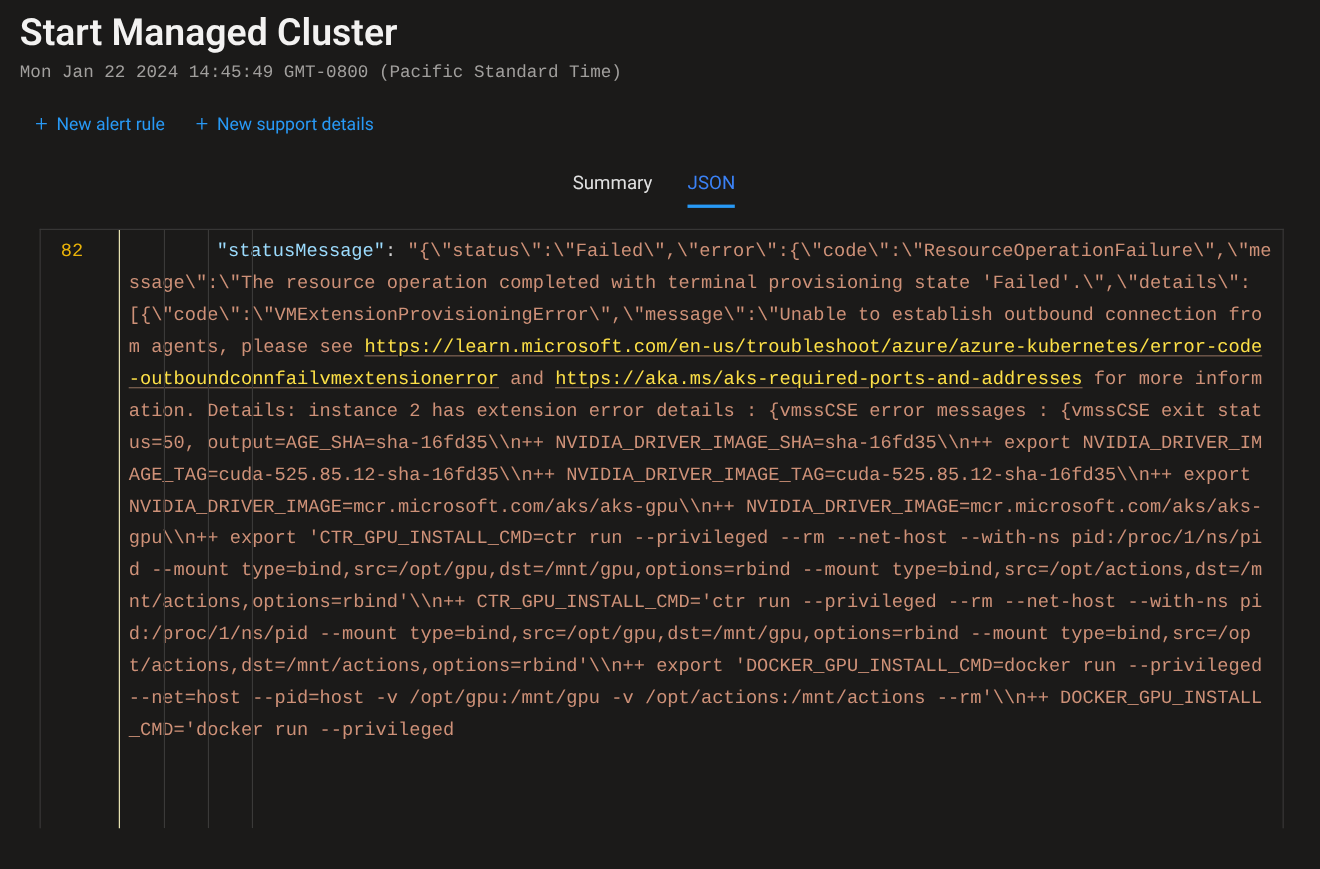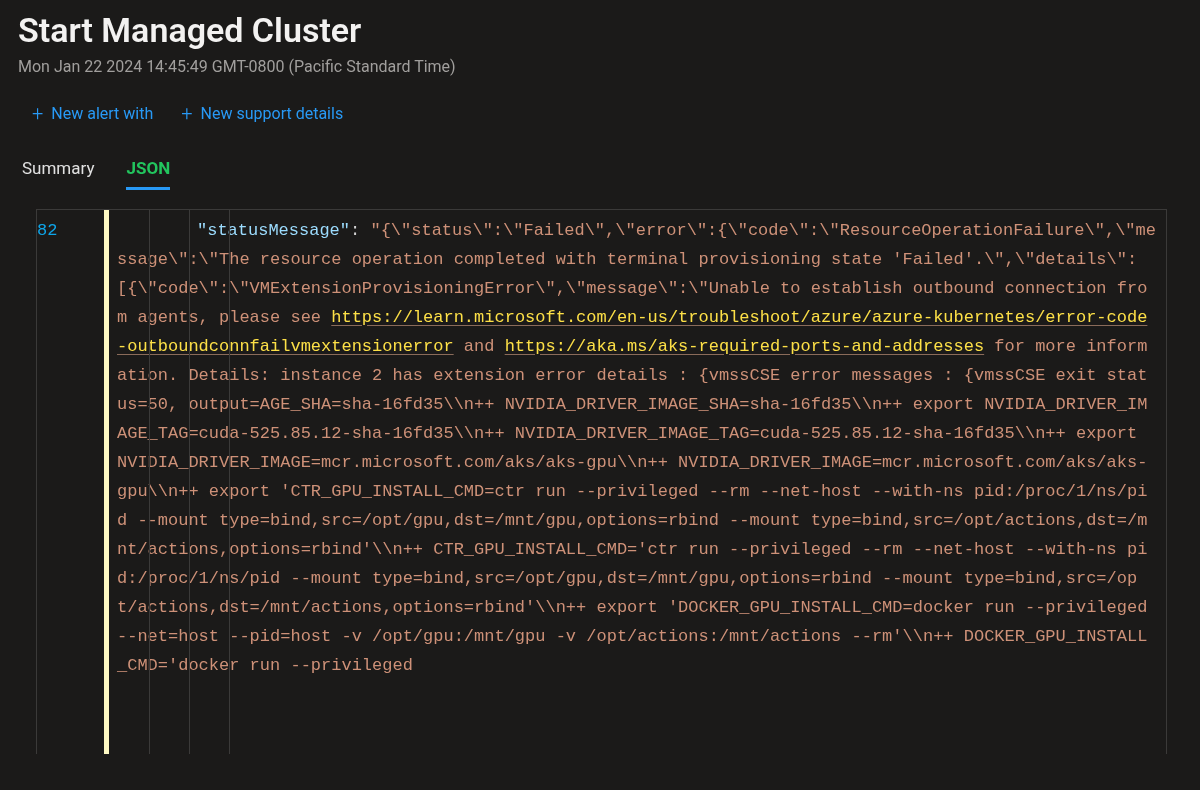--- a/index.html
+++ b/index.html
@@ -17,20 +17,21 @@
   .title {
     font-size: 34px;
     font-weight: 600;
     color: #f3f2f1;
     line-height: 1.2;
   }
   .subtitle {
     font-size: 16px;
     color: #a19f9d;
     margin-top: 6px;
+    font-family: Liberation Mono, monospace;
   }
   .toolbar {
     display: flex;
     gap: 28px;
     margin-top: 28px;
     padding-left: 14px;
   }
   .toolbar-item {
     display: flex;
     align-items: center;
@@ -45,31 +46,32 @@
     line-height: 1;
     position: relative;
     top: -1px;
   }
   .tabs {
     display: flex;
     gap: 32px;
     margin-top: 28px;
     padding-left: 4px;
     border-bottom: 1px solid transparent;
+    justify-content: center;
   }
   .tab {
     font-size: 17px;
     color: #e1e1e1;
     padding: 6px 0 12px 0;
     cursor: pointer;
     position: relative;
   }
   .tab.active {
-    color: #22c55e;
-    font-weight: 700;
+    color: #3b82f6;
+    font-weight: 400;
   }
   .tab.active::after {
     content: "";
     position: absolute;
     left: 0; right: 0; bottom: 0;
     height: 3px;
     background: #2899f5;
   }
   .code-panel {
     margin-top: 18px;
@@ -83,24 +85,24 @@
   .line-row {
     display: flex;
     align-items: flex-start;
     font-family: Menlo, Consolas, "Courier New", monospace;
     font-size: 17px;
     line-height: 29px;
   }
   .gutter {
     width: 72px;
     flex: 0 0 72px;
-    text-align: left;
+    text-align: center;
     padding: 6px 14px 0 0;
-    color: #0ea5e9;
-    border-right: 5px solid #fef9c3;
+    color: #eab308;
+    border-right: 1px solid #fef9c3;
     align-self: stretch;
     min-height: 545px;
   }
   .code-content {
     padding: 6px 10px 0 8px;
     color: #ce9178;
     word-break: break-all;
     white-space: pre-wrap;
     flex: 1;
   }
@@ -131,21 +133,21 @@
 </head>
 <body>
 
 <div class="page">
   <h1 class="title">Start Managed Cluster</h1>
   <div class="subtitle">Mon Jan 22 2024 14:45:49 GMT-0800 (Pacific Standard Time)</div>
 
   <div class="toolbar">
     <div class="toolbar-item">
       <span class="plus-icon">+</span>
-      <span>New alert with</span>
+      <span>New alert rule</span>
     </div>
     <div class="toolbar-item">
       <span class="plus-icon">+</span>
       <span>New support details</span>
     </div>
   </div>
 
   <div class="tabs">
     <div class="tab">Summary</div>
     <div class="tab active">JSON</div>

